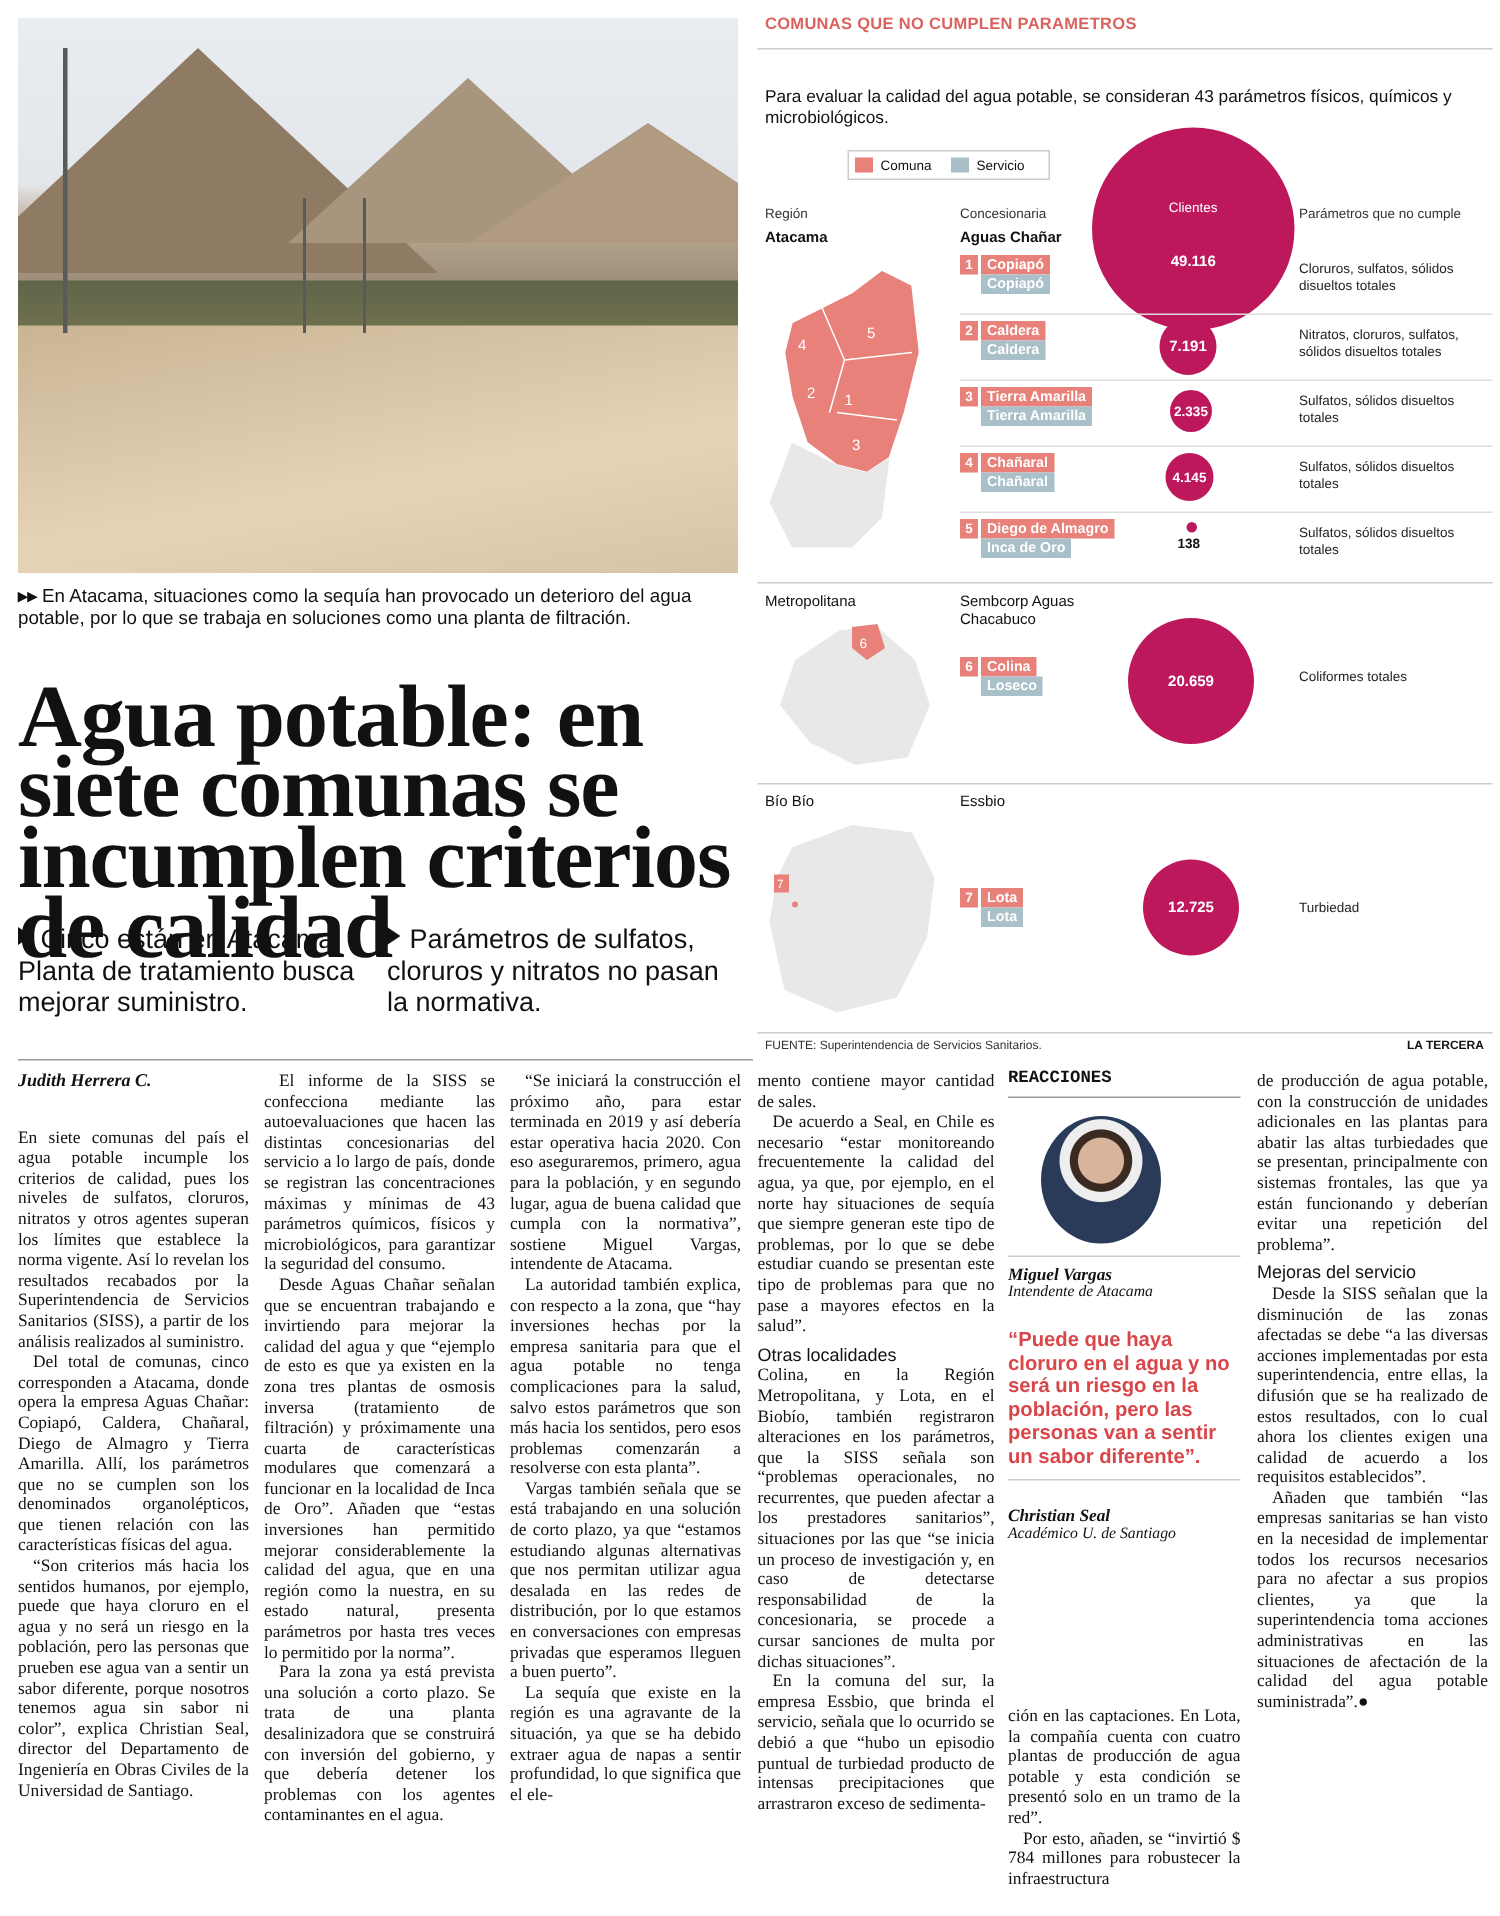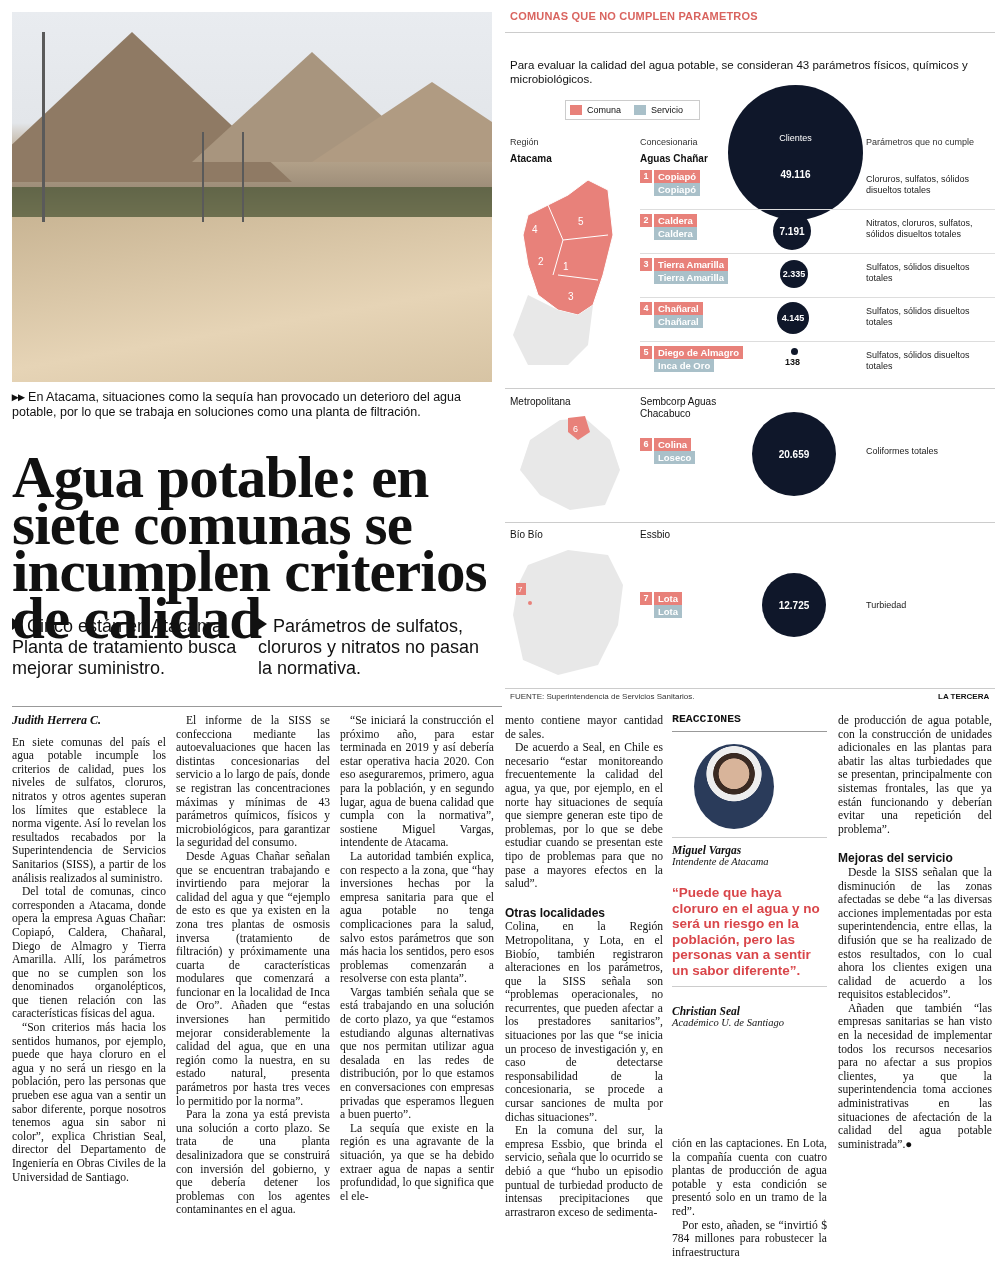--- a/index.html
+++ b/index.html
@@ -7,38 +7,38 @@
 .abs{position:absolute}
 .photo{left:12px;top:12px;width:480px;height:370px;overflow:hidden;background:linear-gradient(#e9ecf0 0%,#e3e6ea 30%,#b9a78e 38%,#9c8c78 48%,#c7b08e 55%,#d8c2a0 70%,#e2cdae 100%)}
 .mtn{position:absolute;bottom:220px;width:0;height:0;border-left:120px solid transparent;border-right:120px solid transparent;border-bottom:110px solid #a58e74}
 .caption{left:12px;top:390px;width:480px;font-family:"Liberation Sans",sans-serif;font-size:12.5px;line-height:15px;color:#111}
 .headline{left:12px;top:454px;width:485px;font-size:59px;line-height:47px;font-weight:bold;letter-spacing:-0.8px}
 .deck{font-family:"Liberation Sans",sans-serif;font-size:18px;line-height:21px;color:#111}
 .deck .tri{display:inline-block;width:0;height:0;border-top:6px solid transparent;border-bottom:6px solid transparent;border-left:9px solid #111;margin-right:6px;vertical-align:2px}
 .byline{font-size:12px;font-style:italic;font-weight:bold}
 .col{position:absolute;font-size:11.6px;line-height:13.6px;text-align:justify;hyphens:auto}
 .col p{text-indent:10px}
-.col h4{font-family:"Liberation Sans",sans-serif;font-size:12px;font-weight:bold;margin-top:16px}
+.col h4{font-family:"Liberation Sans",sans-serif;font-size:12px;font-weight:normal;margin-top:6px}
 
 .ig{font-family:"Liberation Sans",sans-serif}
 .ig-title{left:510px;top:10px;font-size:11px;font-weight:bold;color:#d9645f;letter-spacing:0.2px}
 .ig-rule{left:505px;height:1px;background:#ccc}
 .ig-intro{left:510px;top:58px;width:460px;font-size:11.5px;line-height:14px}
 .legend{left:565px;top:100px;width:135px;height:20px;border:1px solid #ccc;font-size:9px;display:flex;align-items:center;gap:5px;padding-left:4px}
 .sw{display:inline-block;width:12px;height:10px}
 .lab{font-size:9px;color:#333}
 .lab-b{font-size:10px;font-weight:bold;color:#111}
 .row{position:absolute;left:640px;width:355px;border-bottom:1px solid #ddd;height:44px}
 .pair{position:absolute;left:0;top:4px}
 .pair .c{display:flex;align-items:center;height:13px;font-size:9.5px;font-weight:bold;color:#fff}
 .num{display:inline-block;width:12px;height:13px;background:#e8817a;color:#fff;font-size:9px;text-align:center;line-height:13px;margin-right:2px}
 .cname{background:#e8817a;padding:0 4px;height:13px;line-height:13px}
 .sname{background:#a9c0c9;padding:0 4px;height:13px;line-height:13px;margin-left:14px}
 .param{position:absolute;left:226px;top:8px;width:130px;font-size:9px;line-height:11px;color:#222}
-.bubble{position:absolute;border-radius:50%;background:#0f172a;color:#fff;font-size:10px;font-weight:bold;display:flex;align-items:center;justify-content:center}
+.bubble{position:absolute;border-radius:50%;background:#be185d;color:#fff;font-size:10px;font-weight:bold;display:flex;align-items:center;justify-content:center}
 .map{position:absolute}
 .react-h{font-family:Liberation Mono, monospace;font-size:11.5px;font-weight:bold}
 .quote{font-family:"Liberation Sans",sans-serif;font-weight:bold;font-size:13.5px;line-height:15.5px}
 .qred{color:#d9464a}
 .qname{font-style:italic;font-weight:bold;font-size:11.5px}
 .qrole{font-style:italic;font-size:10.5px}
 </style>
 </head>
 <body>
 
@@ -212,21 +212,21 @@
 </div>
 <div class="bubble ig" style="left:762px;top:573px;width:64px;height:64px">12.725</div>
 
 <div class="abs ig-rule" style="top:688px;width:490px"></div>
 <div class="abs ig" style="left:510px;top:692px;font-size:8px;color:#333">FUENTE: Superintendencia de Servicios Sanitarios.</div>
 <div class="abs ig" style="left:938px;top:692px;font-size:8px;font-weight:bold">LA TERCERA</div>
 
 <div class="abs ig-rule" style="left:12px;top:706px;width:490px;background:#999"></div>
 
 <div class="col" style="left:12px;top:714px;width:154px">
-  <div class="byline" style="margin-bottom:8px">Judith Herrera C.</div>
+  <div class="byline" style="margin-bottom:24px">Judith Herrera C.</div>
   <p style="text-indent:0">En siete comunas del país el agua potable incumple los criterios de calidad, pues los niveles de sulfatos, cloruros, nitratos y otros agentes superan los límites que establece la norma vigente. Así lo revelan los resultados recabados por la Superintendencia de Servicios Sanitarios (SISS), a partir de los análisis realizados al suministro.</p>
   <p>Del total de comunas, cinco corresponden a Atacama, donde opera la empresa Aguas Chañar: Copiapó, Caldera, Chañaral, Diego de Almagro y Tierra Amarilla. Allí, los parámetros que no se cumplen son los denominados organolépticos, que tienen relación con las características físicas del agua.</p>
   <p>“Son criterios más hacia los sentidos humanos, por ejemplo, puede que haya cloruro en el agua y no será un riesgo en la población, pero las personas que prueben ese agua van a sentir un sabor diferente, porque nosotros tenemos agua sin sabor ni color”, explica Christian Seal, director del Departamento de Ingeniería en Obras Civiles de la Universidad de Santiago.</p>
 </div>
 
 <div class="col" style="left:176px;top:714px;width:154px">
   <p>El informe de la SISS se confecciona mediante las autoevaluaciones que hacen las distintas concesionarias del servicio a lo largo de país, donde se registran las concentraciones máximas y mínimas de 43 parámetros químicos, físicos y microbiológicos, para garantizar la seguridad del consumo.</p>
   <p>Desde Aguas Chañar señalan que se encuentran trabajando e invirtiendo para mejorar la calidad del agua y que “ejemplo de esto es que ya existen en la zona tres plantas de osmosis inversa (tratamiento de filtración) y próximamente una cuarta de características modulares que comenzará a funcionar en la localidad de Inca de Oro”. Añaden que “estas inversiones han permitido mejorar considerablemente la calidad del agua, que en una región como la nuestra, en su estado natural, presenta parámetros por hasta tres veces lo permitido por la norma”.</p>
   <p>Para la zona ya está prevista una solución a corto plazo. Se trata de una planta desalinizadora que se construirá con inversión del gobierno, y que debería detener los problemas con los agentes contaminantes en el agua.</p>
 </div>

